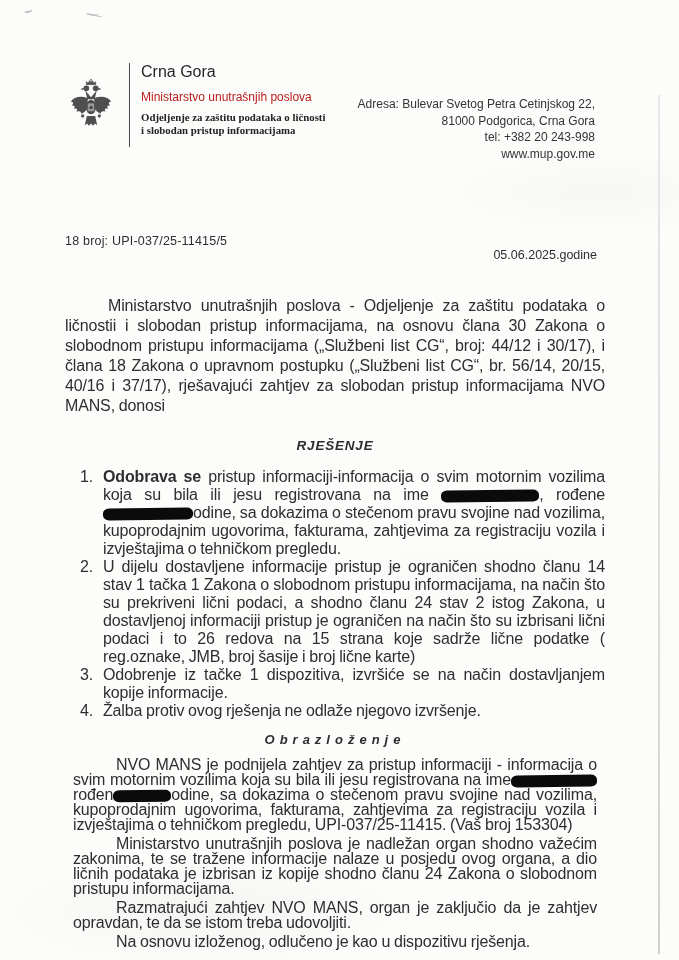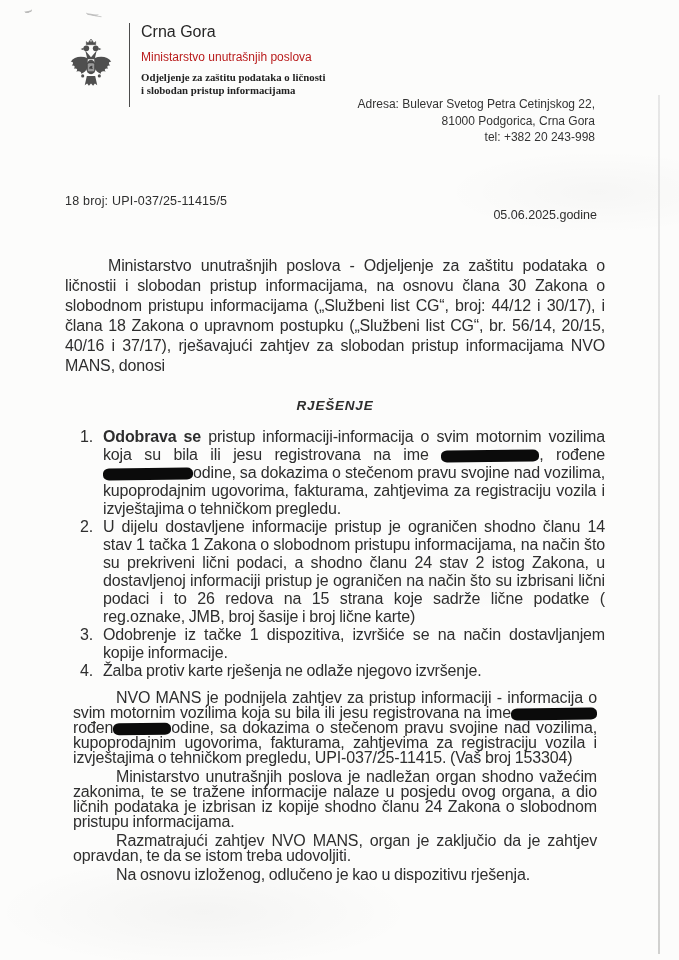--- a/index.html
+++ b/index.html
@@ -26,21 +26,21 @@
     opacity:.85;
   }
   .smudge-a{ position:absolute; left:24px; top:7px; width:8px; height:4px;
     border-bottom:2px solid #9a9a9a; border-radius:50%; transform:rotate(-14deg); opacity:.65;}
   .smudge-b{ position:absolute; left:86px; top:9px; width:13px; height:5px;
     border-bottom:2px solid #999; border-radius:40%; transform:rotate(8deg); opacity:.6;
     box-shadow:6px 3px 0 -3px #aaa;}
   .content{ position:absolute; left:65px; top:0; width:540px; }
 
   
-  .header{ margin-top:22px; display:flex; align-items:flex-start; }
+  .header{ margin-top:62px; display:flex; align-items:flex-start; }
   .coa{ width:52px; height:88px; flex:none; }
   .hdr-divider{ width:0; border-left:1.5px solid #4c4c4c; height:84px; margin:1px 11px 0 12px; }
   .org{ padding-top:0; }
   .org-country{ font-size:16px; line-height:20px; color:#262626; }
   .org-ministry{ font-size:12px; line-height:22px; margin-top:4px; color:#b91c1c; }
   .org-dept{ font-family:"Liberation Serif", serif; font-weight:bold; font-size:10.8px;
     line-height:13px; margin-top:3px; color:#222; }
   .address{ position:absolute; top:96px; right:84px; text-align:right;
     font-size:12px; line-height:16.5px; color:#333; }
 
@@ -76,20 +76,21 @@
 <div class="page">
 
   <span class="smudge-a"></span>
   <span class="smudge-b"></span>
   <div class="scan-line-right"></div>
 
   <div class="address">
     <div>Adresa: Bulevar Svetog Petra Cetinjskog 22,</div>
     <div>81000 Podgorica, Crna Gora</div>
     <div>tel: +382 20 243-998</div>
+    <div>www.mup.gov.me</div>
   </div>
 
   <div class="content">
 
     <div class="header">
       <svg class="coa" viewBox="0 0 100 110">
         <g fill="#4f4f4f" stroke="#4f4f4f" stroke-width="1">
 
           <path d="M41 14 v-6 l3.5 3 3-5 2.5 4 2.5-4 3 5 3.5-3 v6 z"></path>
           <path d="M49 3 h2 v3 h-2 z M48 4.5 h4 v1 h-4 z" stroke="none"></path>
@@ -146,25 +147,26 @@
         <span class="dispo-text">U dijelu dostavljene informacije pristup je ograničen shodno članu 14 stav 1 tačka 1 Zakona o slobodnom pristupu informacijama, na način što su prekriveni lični podaci, a shodno članu 24 stav 2 istog Zakona, u dostavljenoj informaciji pristup je ograničen na način što su izbrisani lični podaci i to 26 redova na 15 strana koje sadrže lične podatke ( reg.oznake, JMB, broj šasije i broj lične karte)</span>
       </div>
 
       <div class="dispo-item">
         <span class="dispo-num">3.</span>
         <span class="dispo-text">Odobrenje iz tačke 1 dispozitiva, izvršiće se na način dostavljanjem kopije informacije.</span>
       </div>
 
       <div class="dispo-item">
         <span class="dispo-num">4.</span>
-        <span class="dispo-text">Žalba protiv karte rješenja ne odlaže njegovo izvršenje.</span>
+        <span class="dispo-text">Žalba protiv ovog rješenja ne odlaže njegovo izvršenje.</span>
       </div>
 
     </div>
 
+    <div class="title-center title-obr">Obrazloženje</div>
 
     <p class="body-text obr-par first"><span>NVO MANS je podnijela zahtjev za pristup informaciji - informacija o svim motornim vozilima koja su bila ili jesu registrovana na ime</span><span class="redaction red-w3"></span><span> rođen</span><span class="redaction red-w4"></span><span>odine, sa dokazima o stečenom pravu svojine nad vozilima, kupoprodajnim ugovorima, fakturama, zahtjevima za registraciju vozila i izvještajima o tehničkom pregledu, UPI-037/25-11415.  (Vaš broj 153304)</span></p>
 
     <p class="body-text obr-par">Ministarstvo unutrašnjih poslova je nadležan organ shodno važećim zakonima, te se tražene informacije nalaze u posjedu ovog organa, a dio ličnih podataka je izbrisan iz kopije shodno članu 24 Zakona o slobodnom pristupu informacijama.</p>
     <p class="body-text obr-par">Razmatrajući zahtjev NVO MANS, organ je zaključio da je zahtjev opravdan, te da  se istom treba udovoljiti.</p>
     <p class="body-text obr-par">Na osnovu izloženog, odlučeno je kao u dispozitivu rješenja.</p>
 
   </div>
 </div>
 

